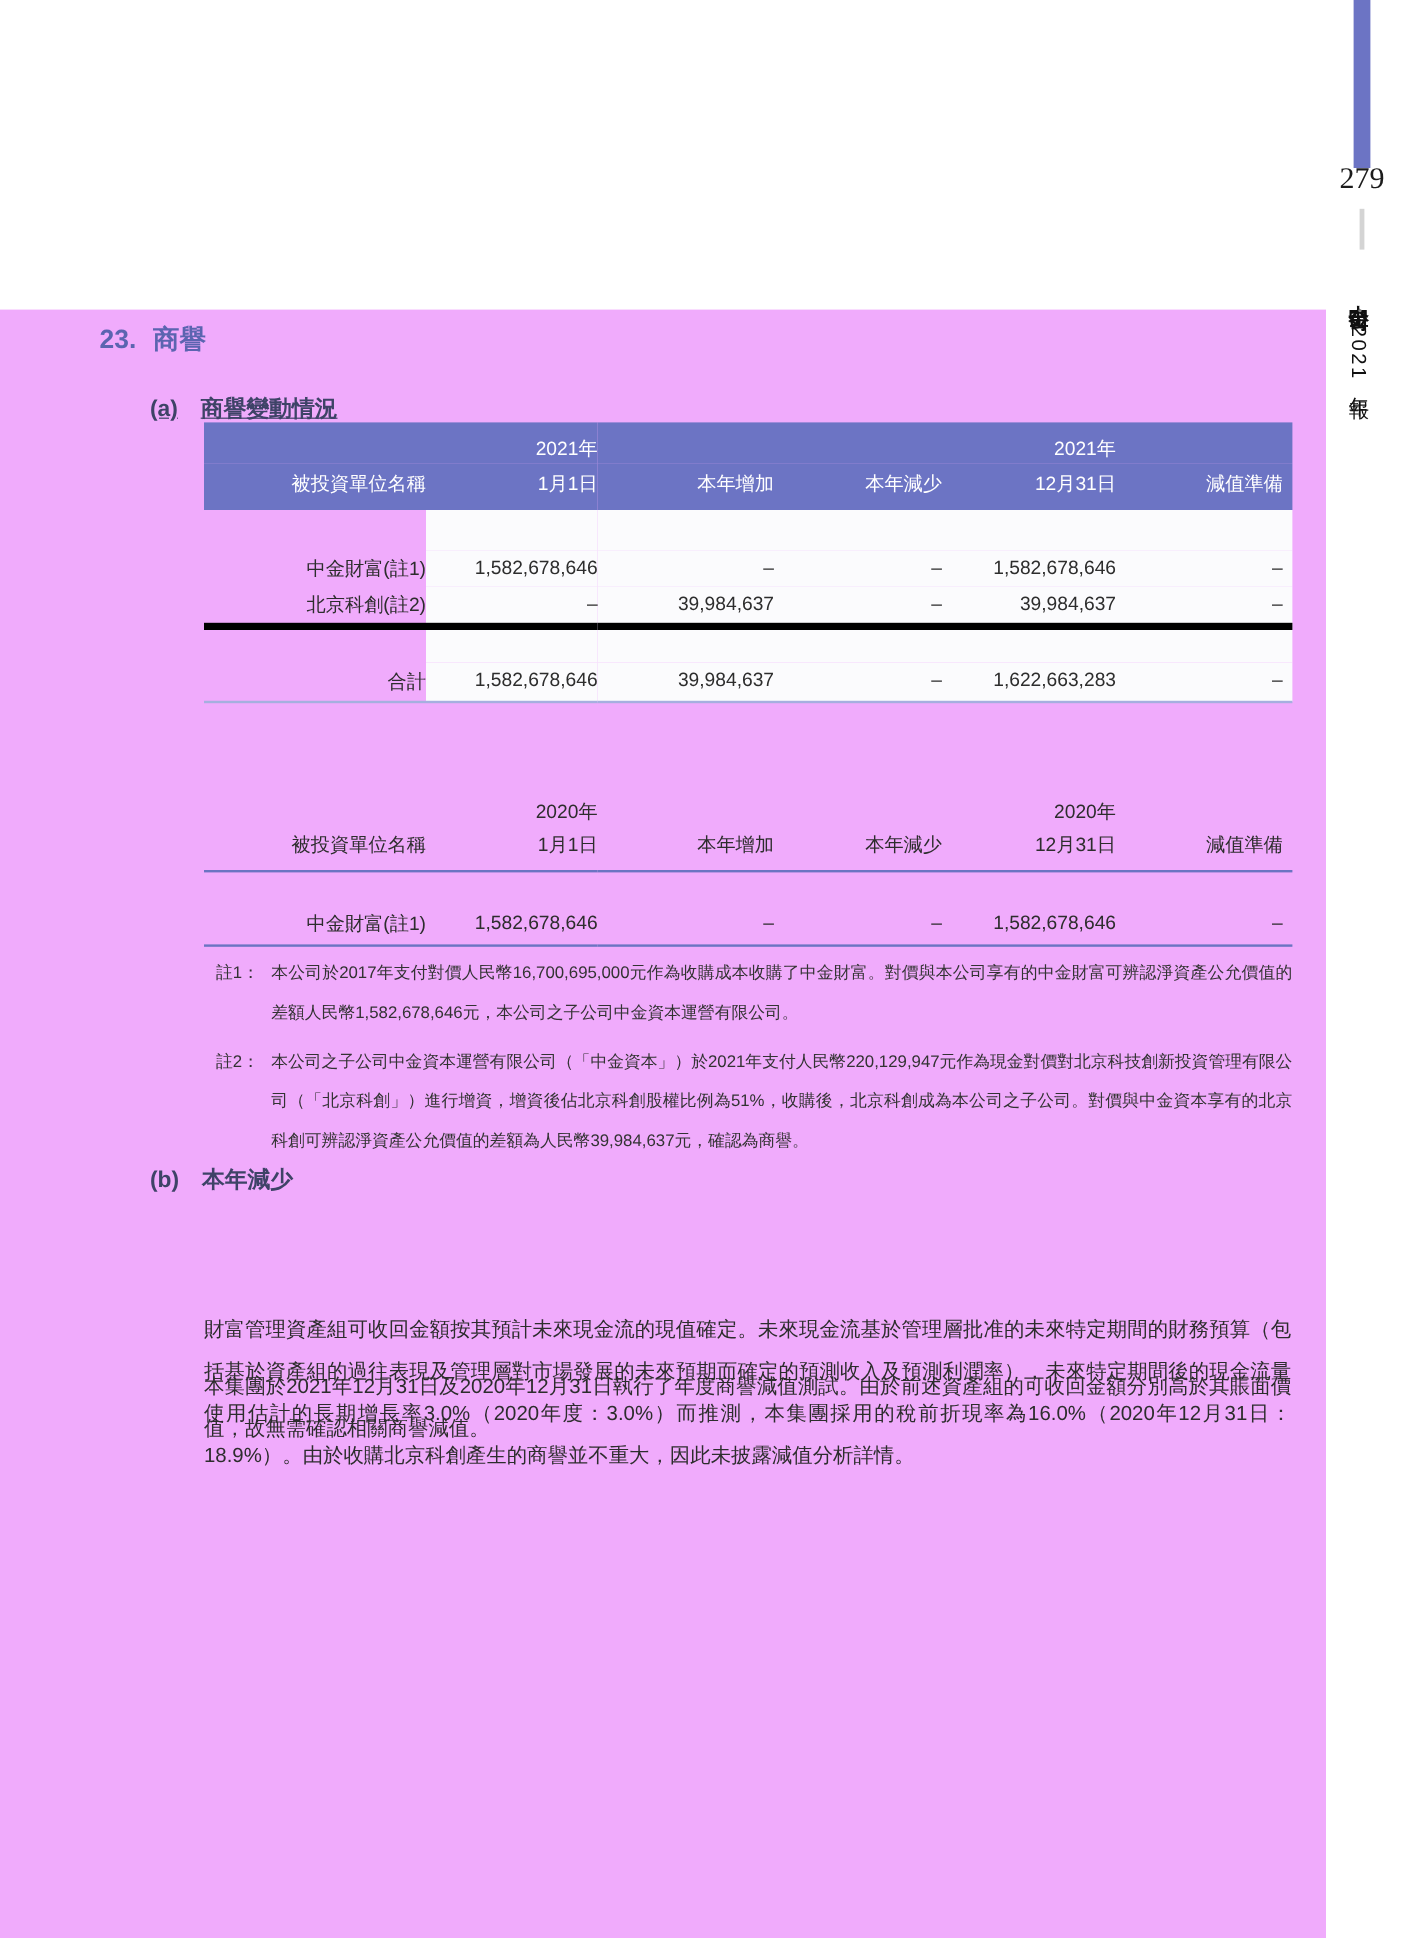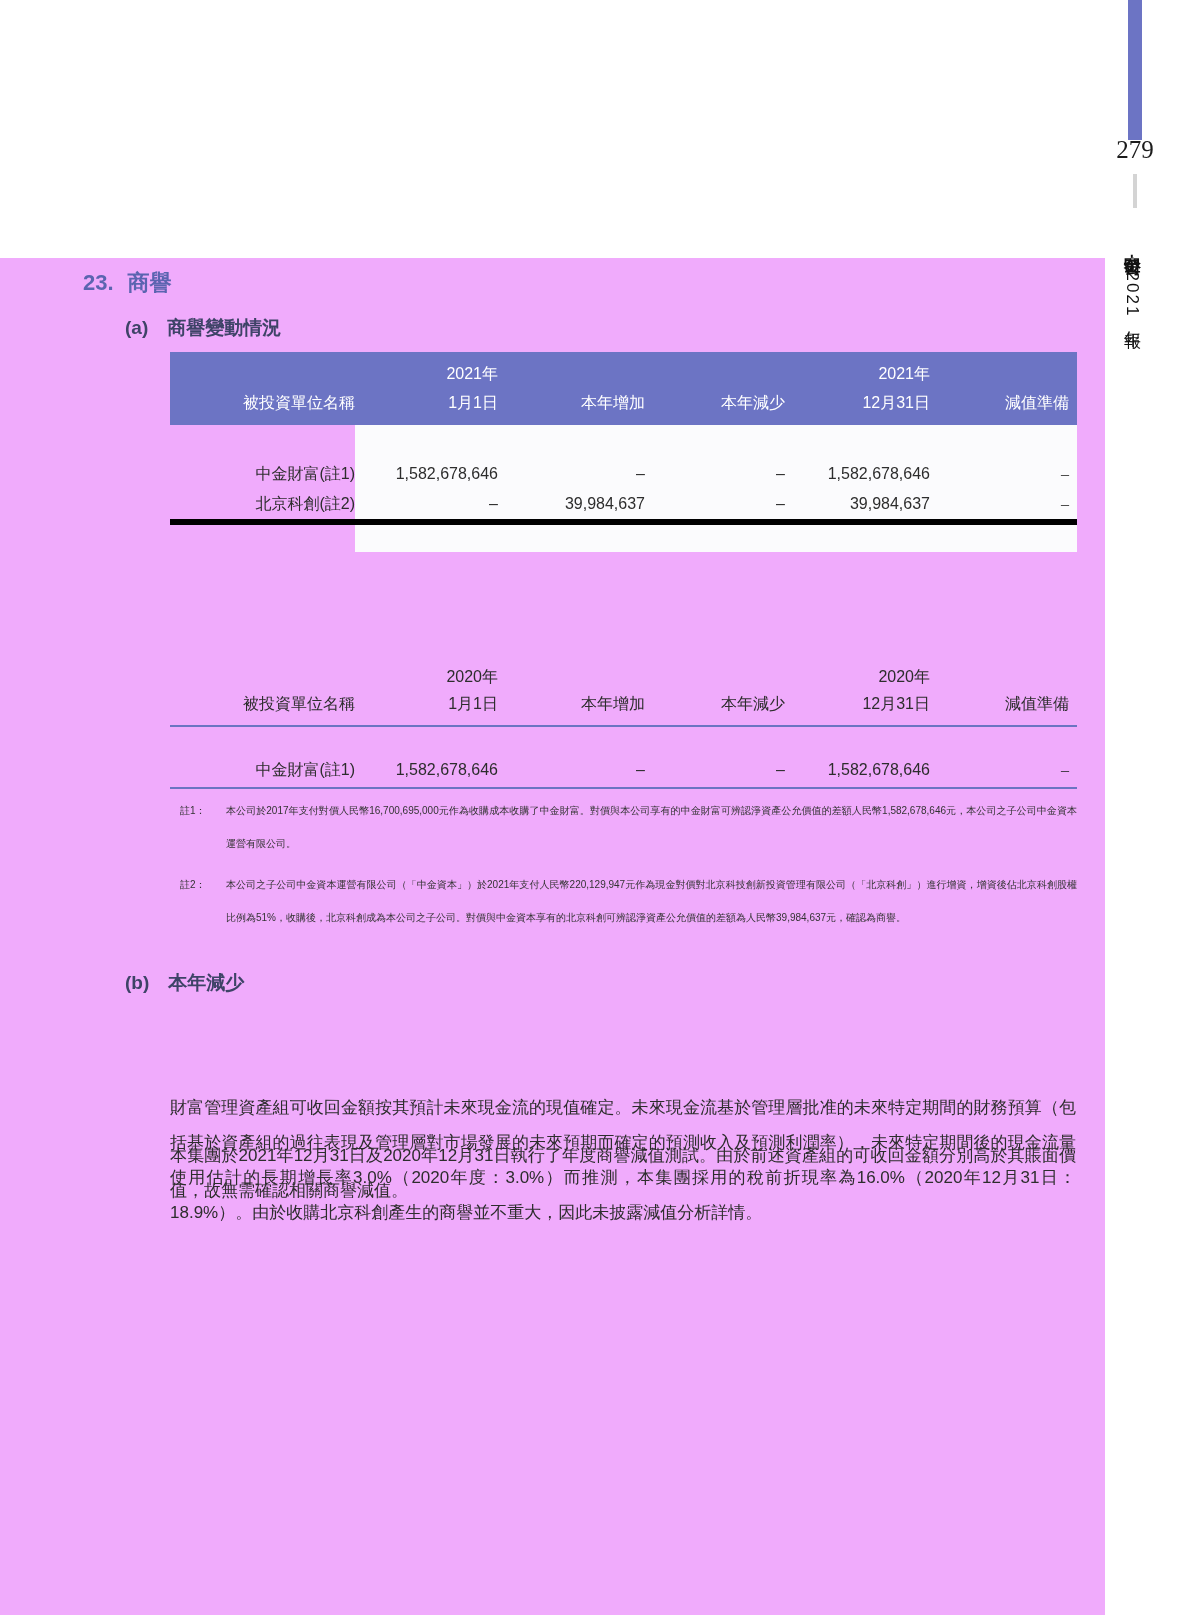--- a/index.html
+++ b/index.html
@@ -26,30 +26,30 @@
   .side-vert .dot{display:inline-block;font-size:10px;color:#8a8a8a;margin:9px 0;}
   .side-vert .yr{font-weight:normal;}
 
   
   .content{position:absolute;left:0;top:258px;width:1105px;height:1357px;background:#f0abfc;}
 
   .sec-title{position:absolute;left:83px;top:10px;font-size:22px;font-weight:bold;color:#5B64B0;}
   .sec-title .sec-num{margin-right:14px;}
   .sub{font-size:19px;font-weight:bold;color:#3E4367;}
   .sub .sub-label{margin-right:19px;}
-  .sub-a{position:absolute;left:125px;top:57px;}
+  .sub-a{position:absolute;left:125px;top:70px;text-decoration:underline;}
   .sub-b{position:absolute;left:125px;top:712px;}
 
   
   table.gtable{border-collapse:collapse;table-layout:fixed;width:907px;font-size:16px;}
   .gtable col.c1{width:185px;} .gtable col.c2{width:143px;} .gtable col.c3{width:147px;}
   .gtable col.c4{width:140px;} .gtable col.c5{width:145px;} .gtable col.c6{width:147px;}
   .gtable th,.gtable td{padding:0;text-align:right;font-weight:normal;}
   .gtable th.name,.gtable td.name{text-align:right;padding-left:12px;}
-  .gtable th:last-child,.gtable td:last-child{padding-right:8px;font-family:Liberation Serif, serif;}
+  .gtable th:last-child,.gtable td:last-child{padding-right:8px;}
 
   .t2021{position:absolute;left:170px;top:94px;}
   .t2021 thead th{background:#6C74C4;color:#ffffff;}
   .t2021 tr.hr1 th{height:33px;vertical-align:bottom;padding-bottom:1px;}
   .t2021 tr.hr2 th{height:34px;vertical-align:middle;padding-bottom:5px;}
   .t2021 tbody td{background:#FBFBFD;color:#2D2D2D;}
   .t2021 tbody td.name{background:transparent;}
   .t2021 tr.spacer td{height:34px;}
   .t2021 tr.drow td{height:30px;}
   .t2021 tr.sep td{border-bottom:6px solid #000000;}
@@ -58,21 +58,21 @@
 
   .t2020{position:absolute;left:170px;top:400px;color:#2D2D2D;}
   .t2020 thead th{color:#2D2D2D;}
   .t2020 tr.hr1 th{height:30px;vertical-align:bottom;}
   .t2020 tr.hr2 th{height:32px;vertical-align:middle;padding-bottom:5px;border-bottom:2px solid #6B74C2;}
   .t2020 tr.spacer td{height:26px;}
   .t2020 tr.drow td{height:34px;border-bottom:2px solid #6B74C2;}
 
   
   .notes{position:absolute;left:180px;top:536px;width:897px;}
-  .note{display:flex;margin-bottom:8px;font-size:10px;line-height:33px;color:#333;}
+  .note{display:flex;margin-bottom:8px;font-size:14px;line-height:33px;color:#333;}
   .note-label{flex:0 0 46px;}
   .note-text{flex:1;text-align:justify;}
 
   
   .para{position:absolute;left:170px;width:906px;margin:0;font-size:17px;line-height:35px;color:#2D2D2D;text-align:justify;}
   .para1{top:786px;margin-top:46px;}
   .para2{top:856px;margin-top:24px;}
 </style>
 </head>
 <body>
@@ -150,20 +150,28 @@
           <td>–</td>
         </tr>
         <tr class="spacer2">
           <td class="name"></td>
             <td></td>
             <td></td>
             <td></td>
             <td></td>
             <td></td>
         </tr>
+        <tr class="total">
+          <td class="name">合計</td>
+          <td>1,582,678,646</td>
+          <td>39,984,637</td>
+          <td>–</td>
+          <td>1,622,663,283</td>
+          <td>–</td>
+        </tr>
       </tbody>
     </table>
 
     <table class="gtable t2020">
       <colgroup>
           <col class="c1">
           <col class="c2">
           <col class="c3">
           <col class="c4">
           <col class="c5">

